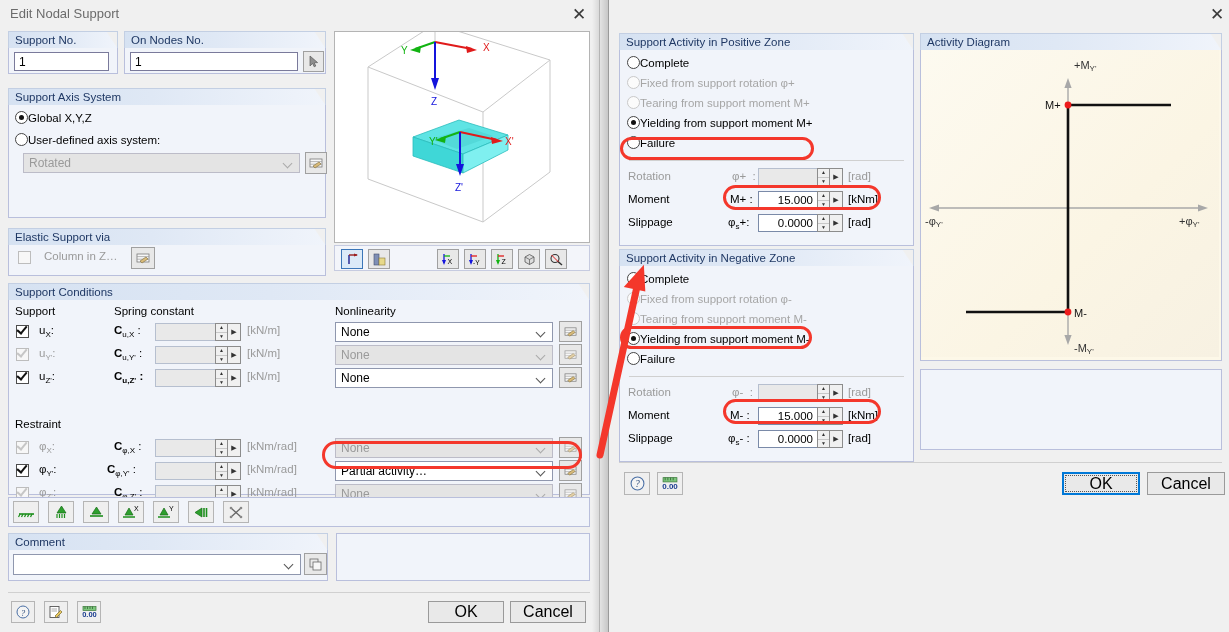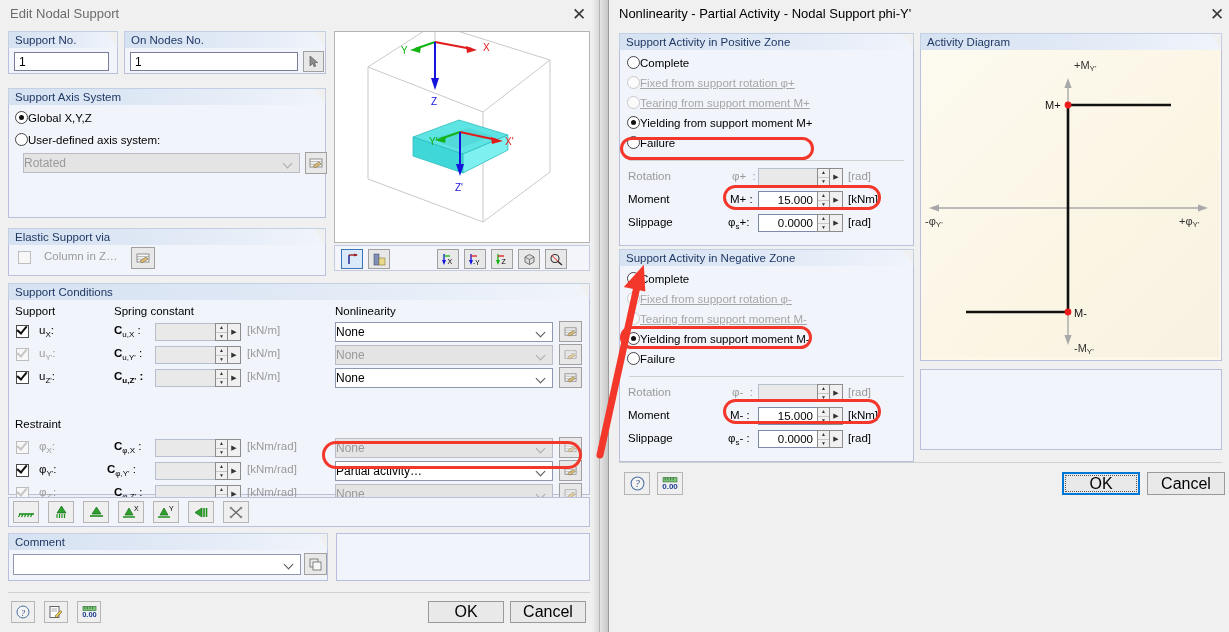--- a/index.html
+++ b/index.html
@@ -90,21 +90,21 @@
     width: 13px; border: 1px solid #8c8c8c; border-left: none;
     background: #f0f0f0; display: flex; align-items: center; justify-content: center;
     font-size: 7px; color: #333;
   }
 
   
   .combo {
     position: absolute; height: 20px; background: #e4e4e4;
     border: 1px solid #8f97ae;
     display: flex; align-items: center;
-    font-size: 12px;
+    padding-left: 5px; font-size: 12px;
   }
   .combo.white { background: #ffffff; }
   .combo.dis { color: #9a9a9a; background:#e4e4e4; border-color:#bcbcc8; }
   .combo .chev {
     margin-left: auto; margin-right: 6px;
     width: 9px; height: 9px; position: relative;
   }
   .combo .chev::before{
     content:""; position:absolute; left:0; top:1px;
     width:6px;height:6px;border-right:1.4px solid #555;border-bottom:1.4px solid #555;
@@ -136,21 +136,21 @@
   .radio {
     width: 13px; height: 13px; border-radius: 50%;
     border: 1px solid #454545; background: #fff;
     position: relative; flex: none;
   }
   .radio.dis { border-color: #c9c9c9; background:#fbfbfb; }
   .radio.on::after{
     content:""; position:absolute; left:3px; top:3px;
     width:5px;height:5px;border-radius:50%;background:#111;
   }
-  .radio-row.dim { color: #a6a6a6; text-decoration: underline; }
+  .radio-row.dim { color: #a6a6a6; }
 
   
   .pbtn {
     position: absolute; background: #e9e9e9; border: 1px solid #9a9a9a;
     display: flex; align-items: center; justify-content: center;
     font-size: 16px; color: #000;
   }
   .pbtn.default { border: 2px solid #0078d7; }
   .pbtn.default .inner {
     position:absolute; inset:1px; border:1px dotted #555;
@@ -625,21 +625,20 @@
     </div>
     <div class="pbtn" style="left:510px; top:601px; width:76px; height:22px;">
       <span>Cancel</span>
     </div>
   </div>
 
   <div class="shadow-strip" style="left:592px;"></div>
 
   <div class="dlg" style="left:608px; top:0; width:621px; height:632px; background:#f0f0f0; border-left:1px solid #9a9a9a;">
 
-    <div class="dlg-title dark" style="padding-top:6px;">Nonlinearity - Partial Activity - Nodal Support phi-Y'</div>
     <div class="close-x" style="left:595px; top:3px;">✕</div>
 
     <div class="group" style="left:10px; top:33px; width:295px; height:213px;">
       <div class="ghead">Support Activity in Positive Zone</div>
       <div class="gbody">
         <div class="radio-row" style="left:7px; top:6px;">
           <span class="radio"></span>
           <span>Complete</span>
         </div>
         <div class="radio-row dim" style="left:7px; top:26px;">

